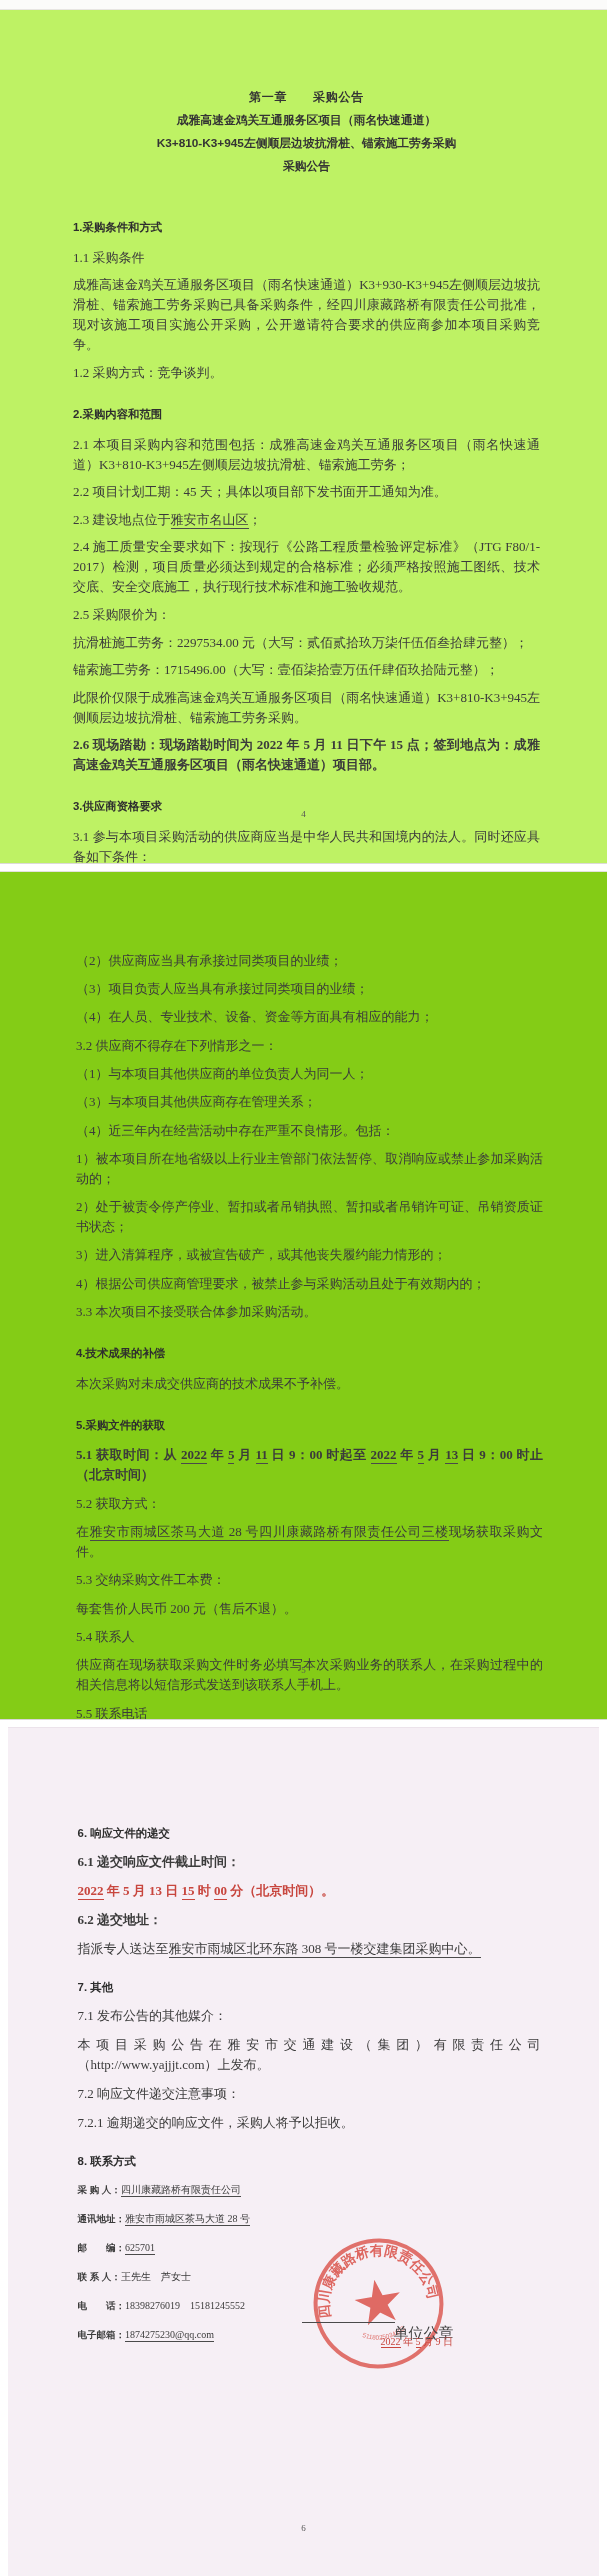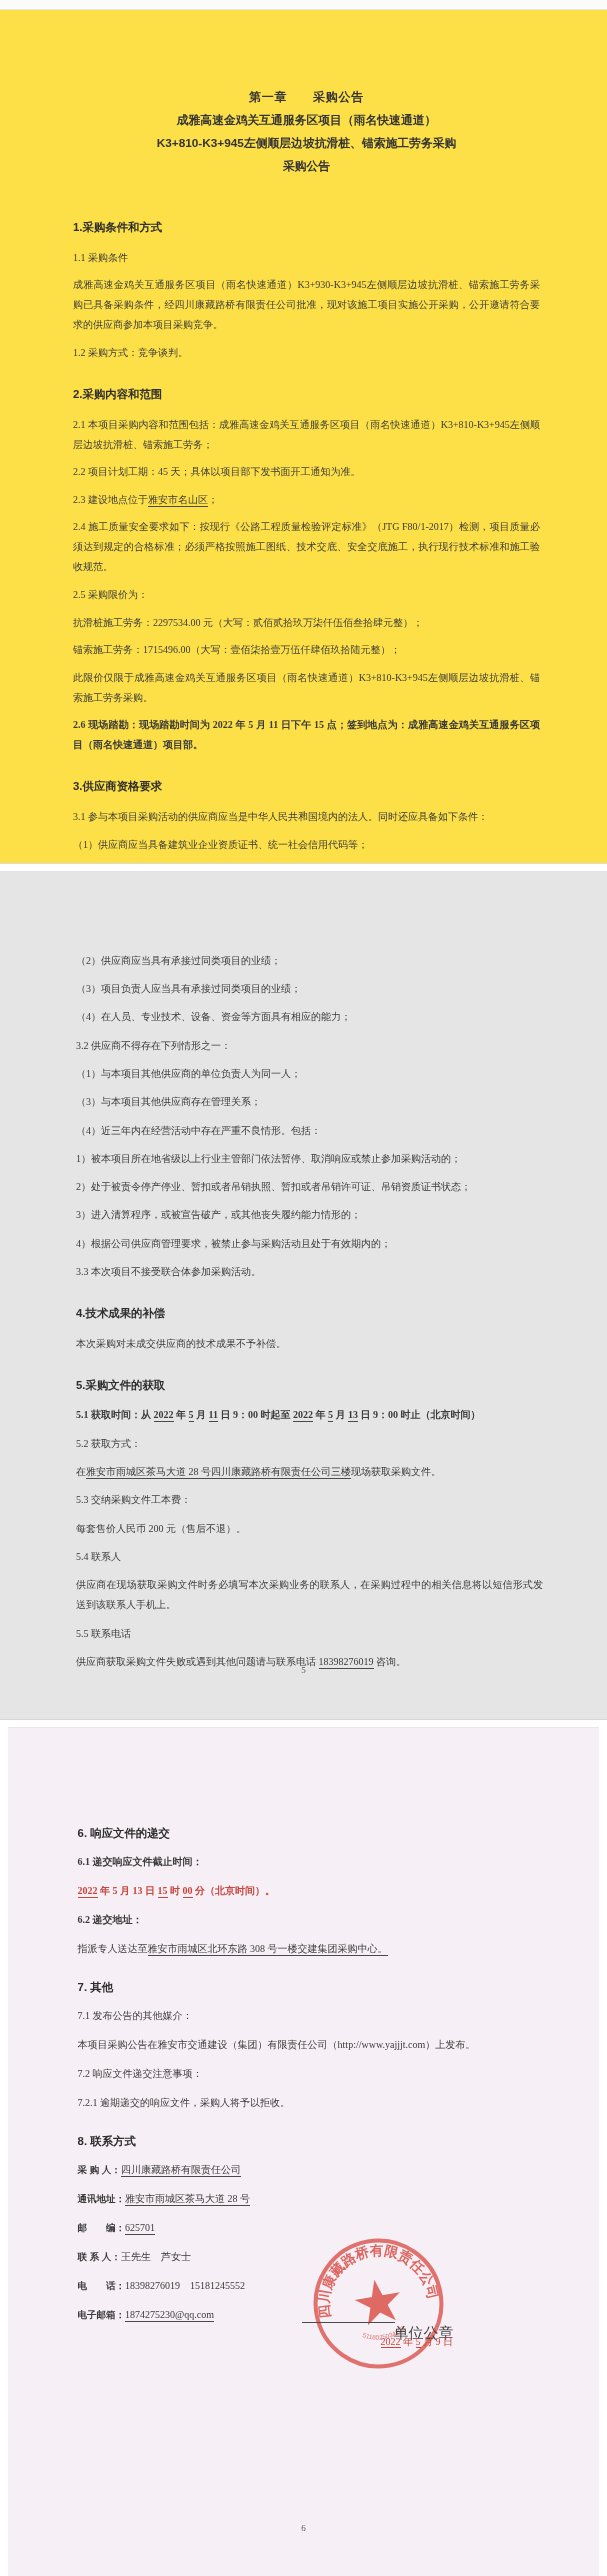--- a/index.html
+++ b/index.html
@@ -7,26 +7,26 @@
     width:607px; background:#ffffff;
     font-family:"Liberation Serif","DejaVu Serif",serif;
     -webkit-font-smoothing:antialiased;
   }
   .scan-strip { height:9px; background:#fbfbfa; }
   .page-gap { height:6.8px; background:#ffffff; }
   .page {
     position:relative; box-sizing:border-box; color:#3b3b3b; overflow:hidden;
   }
   .page-1 {
-    height:855px; background:#fde047;
+    height:855px; background:#bef264;
     border-bottom:0.8px solid #dcdad7; border-top:0.8px solid #e7e5e2;
     padding:76px 67px 0 73px;
   }
   .page-2 {
-    height:849px; background:#e5e5e5;
+    height:849px; background:#84cc16;
     border-top:0.8px solid #e3e1de; border-bottom:0.8px solid #d8d6d3;
     padding:79px 64px 0 76px;
   }
   .page-3 {
     height:852px; background:#f6eff5; margin:0 7.6px;
     border-top:0.8px solid #ece3eb;
     padding:77px 59px 0 70px;
   }
   .chapter-title {
     text-align:center; font:bold 12px/23px "Liberation Sans","DejaVu Sans",sans-serif;
@@ -35,21 +35,21 @@
   .doc-subtitle {
     text-align:center; font:bold 11.8px/23px "Liberation Sans","DejaVu Sans",sans-serif;
     color:#343434; margin:0;
   }
   .sec-h {
     font:bold 11.4px/16.7px "Liberation Sans","DejaVu Sans",sans-serif;
     color:#2e2e2e; margin:23px 0 12px 0;
   }
   .page-3 .sec-h { margin:20px 0 10.6px 0; }
   .bline {
-    font-size:10px; line-height:20px; margin:0 0 7.6px 0; text-align:justify;
+    font-size:13px; line-height:20px; margin:0 0 7.6px 0; text-align:justify;
   }
   .page-2 .bline { margin-bottom:8.3px; }
   .page-3 .bline { margin-bottom:9px; }
   .first-gap { margin-top:41px; }
   .boldline { font-weight:bold; }
   .u { border-bottom:0.8px solid #4a4a4a; padding-bottom:0.8px; }
   .red { color:#c8463e; }
   .red .u, .u.red { border-bottom-color:#c8463e; }
   .pagenum {
     position:absolute; left:0; right:0; bottom:44px; text-align:center;

